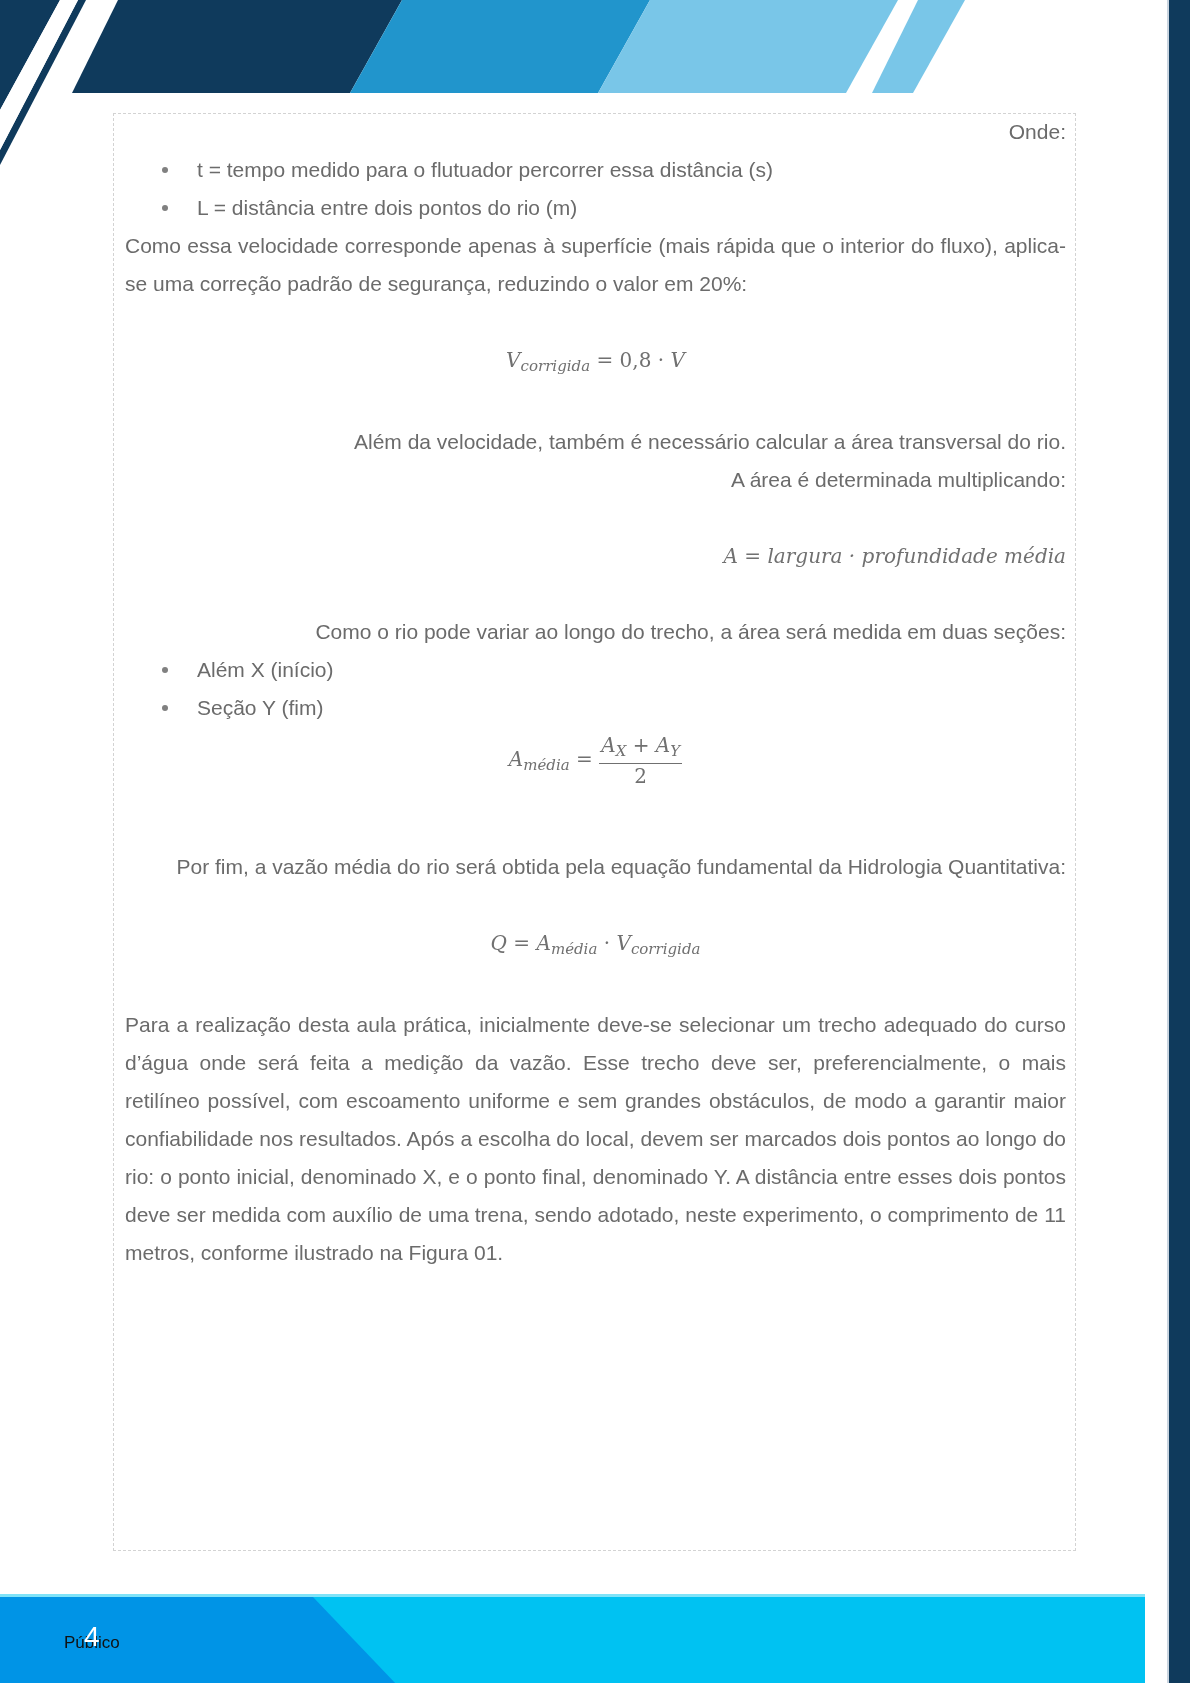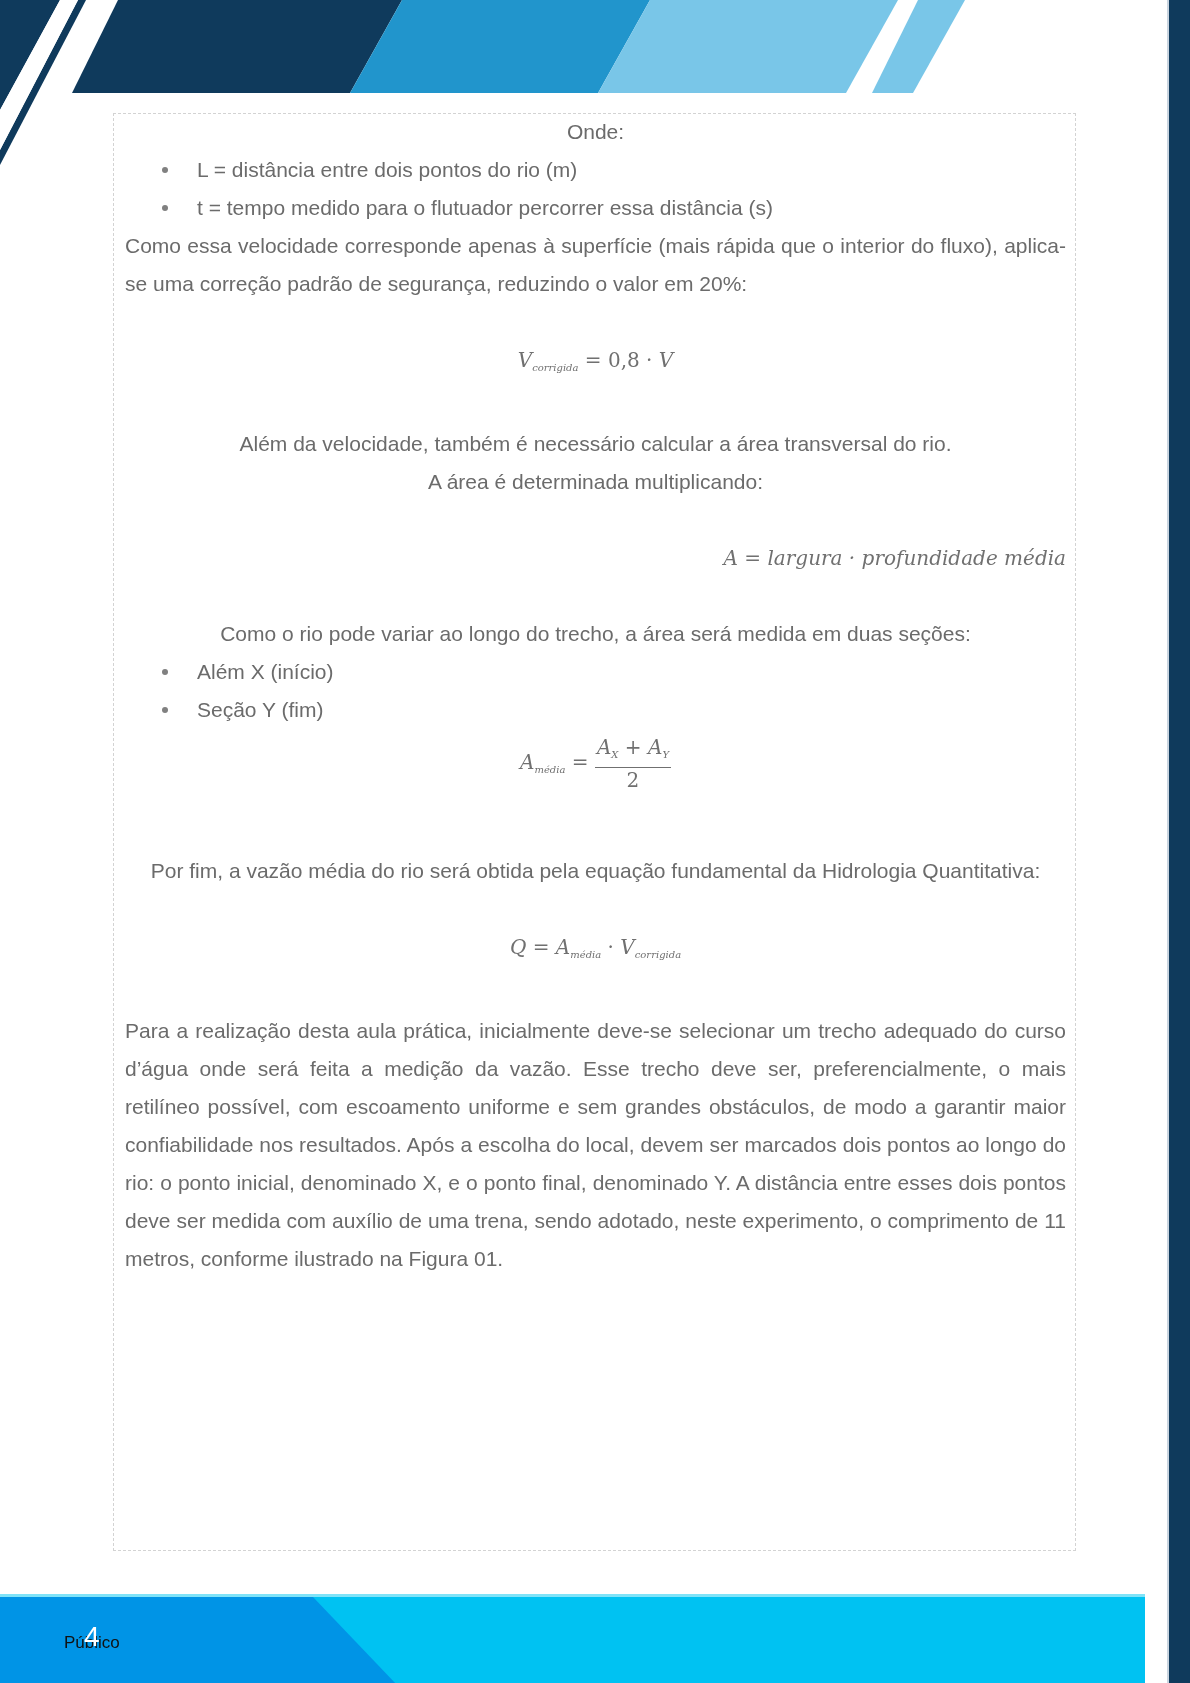--- a/index.html
+++ b/index.html
@@ -15,33 +15,33 @@
   }
   .content-frame {
     position: absolute; left: 113px; top: 113px; width: 963px; height: 1438px;
     border: 1px dashed #d3d3d3; box-sizing: border-box;
   }
   .content {
     position: absolute; left: 125px; top: 113px; width: 941px;
     color: #6b6b6b; font-size: 21px; line-height: 38px;
   }
   .p { margin: 0; text-align: justify; }
-  .p.left { text-align: center; }
+  .p.left { text-align: right; }
   .bullets { list-style: none; margin: 0; padding: 0; }
   .bullets li { position: relative; padding-left: 72px; }
   .bullets li .dot {
     position: absolute; left: 37px; top: 16px; width: 6px; height: 6px;
     border-radius: 50%; background: #808080;
   }
   .eq {
     font-family: "DejaVu Serif", serif; font-style: italic; color: #707070;
     text-align: center; font-size: 20px;
   }
   .eq .up { font-style: normal; }
-  .eq sub { font-size: 10px; vertical-align: -4px; font-style: italic; }
+  .eq sub { font-size: 15px; vertical-align: -4px; font-style: italic; }
   .frac { display: inline-flex; flex-direction: column; align-items: center; vertical-align: middle; line-height: 24px; text-align: center; }
   .frac .num { border-bottom: 1px solid #707070; padding: 0 2px; }
   .footer {
     position: absolute; left: 0; top: 1594px; width: 1145px; height: 89px;
     background: #00c2f2; border-top: 3px solid #7fe3f8; overflow: hidden;
   }
   .footer-left { position: absolute; left: 0; top: 0; width: 100%; height: 100%; }
   .footer-label {
     position: absolute; left: 36px; top: 36px; font-size: 17px; color: #111111;
     font-family: "Liberation Sans", sans-serif;
@@ -65,22 +65,22 @@
   <polygon points="60,0 78,0 0,150 0,110" fill="#ffffff"></polygon>
 </svg>
 
 <div class="right-bar"></div>
 
 <div class="content-frame"></div>
 
 <div class="content">
   <p class="p left">Onde:</p>
   <ul class="bullets">
+    <li><span class="dot"></span><span>t = tempo medido para o flutuador percorrer essa distância (s)</span></li>
     <li><span class="dot"></span><span>L = distância entre dois pontos do rio (m)</span></li>
-    <li><span class="dot"></span><span>t = tempo medido para o flutuador percorrer essa distância (s)</span></li>
   </ul>
   <p class="p">Como essa velocidade corresponde apenas à superfície (mais rápida que o interior do fluxo), aplica-se uma correção padrão de segurança, reduzindo o valor em 20%:</p>
 
   <div class="eq" style="margin-top:38px; margin-bottom:38px;">
     <span>V</span><sub>corrigida</sub>
     <span class="up">= 0,8 · </span><span>V</span>
   </div>
 
   <p class="p left">Além da velocidade, também é necessário calcular a área transversal do rio.</p>
   <p class="p left">A área é determinada multiplicando:</p>

